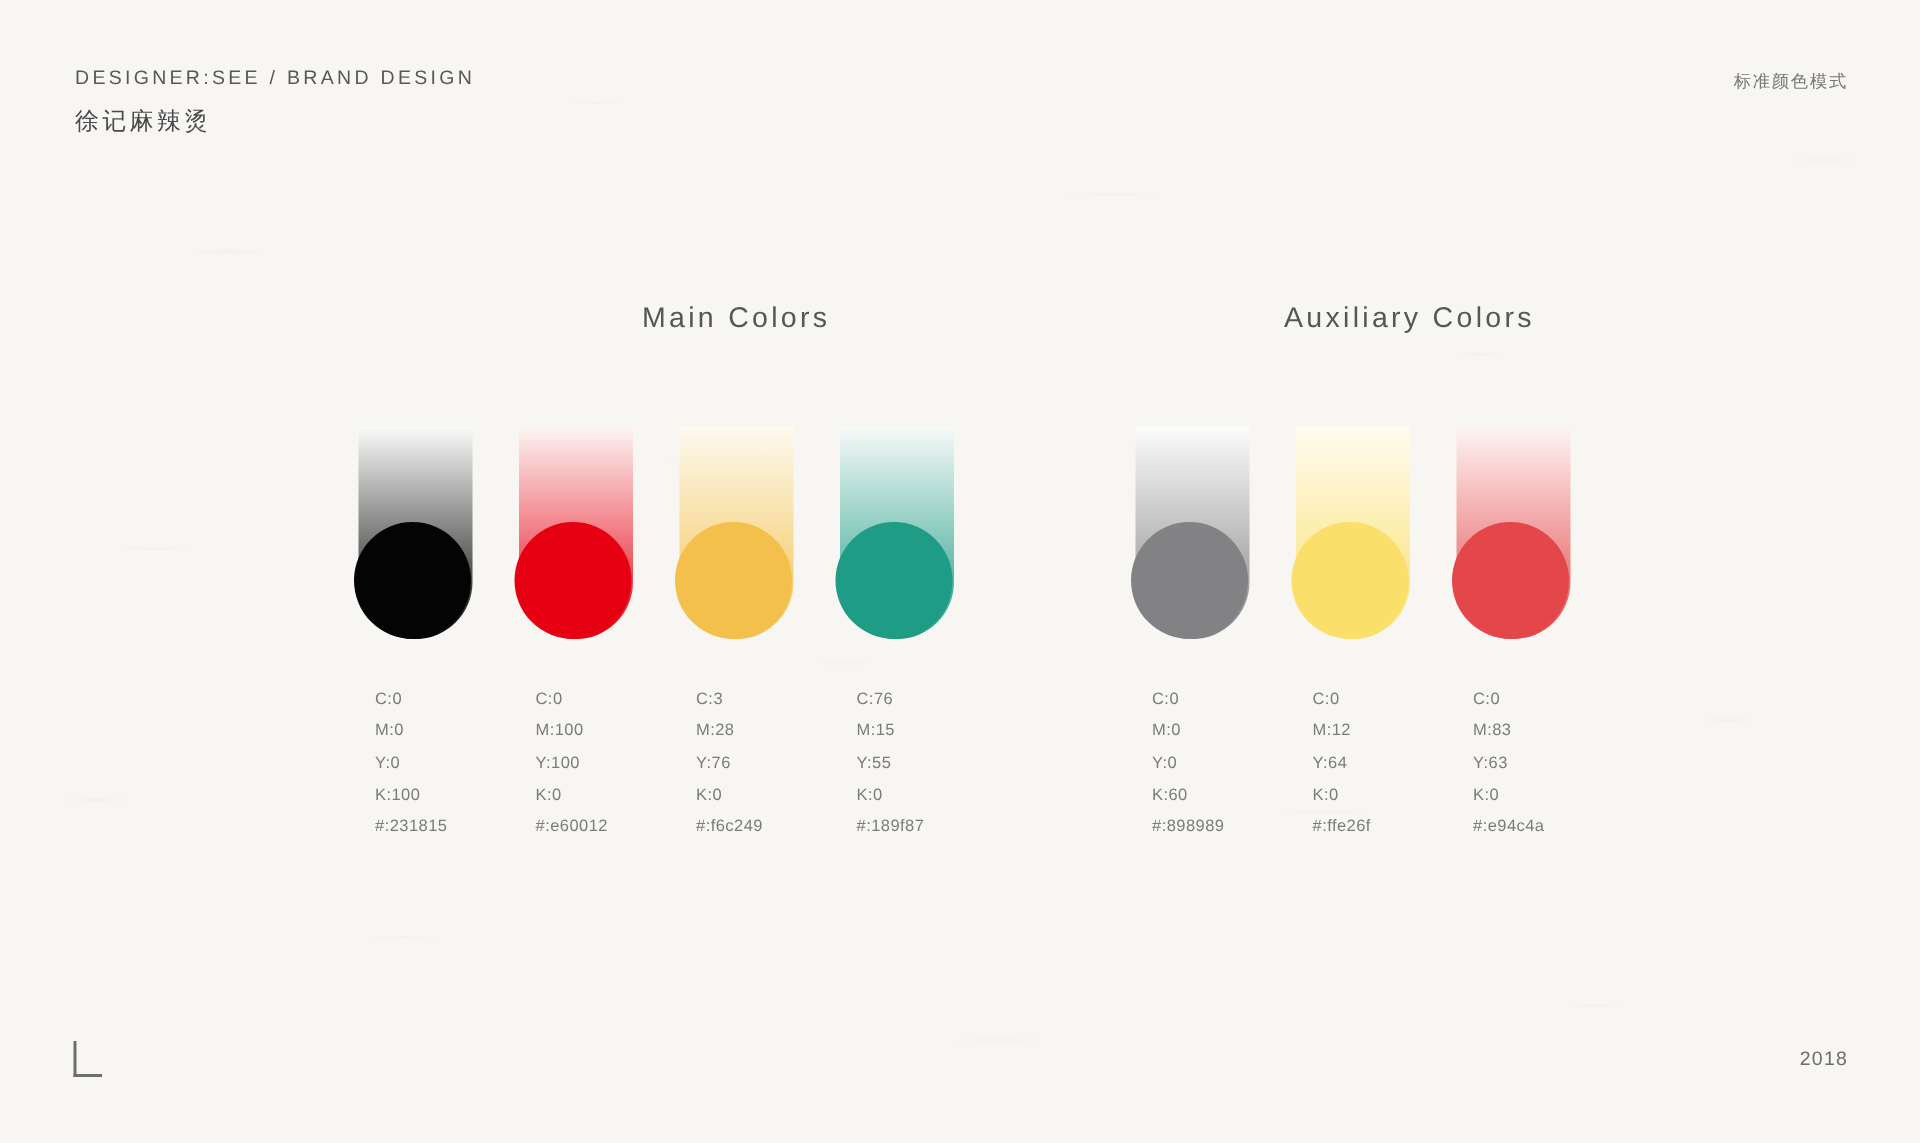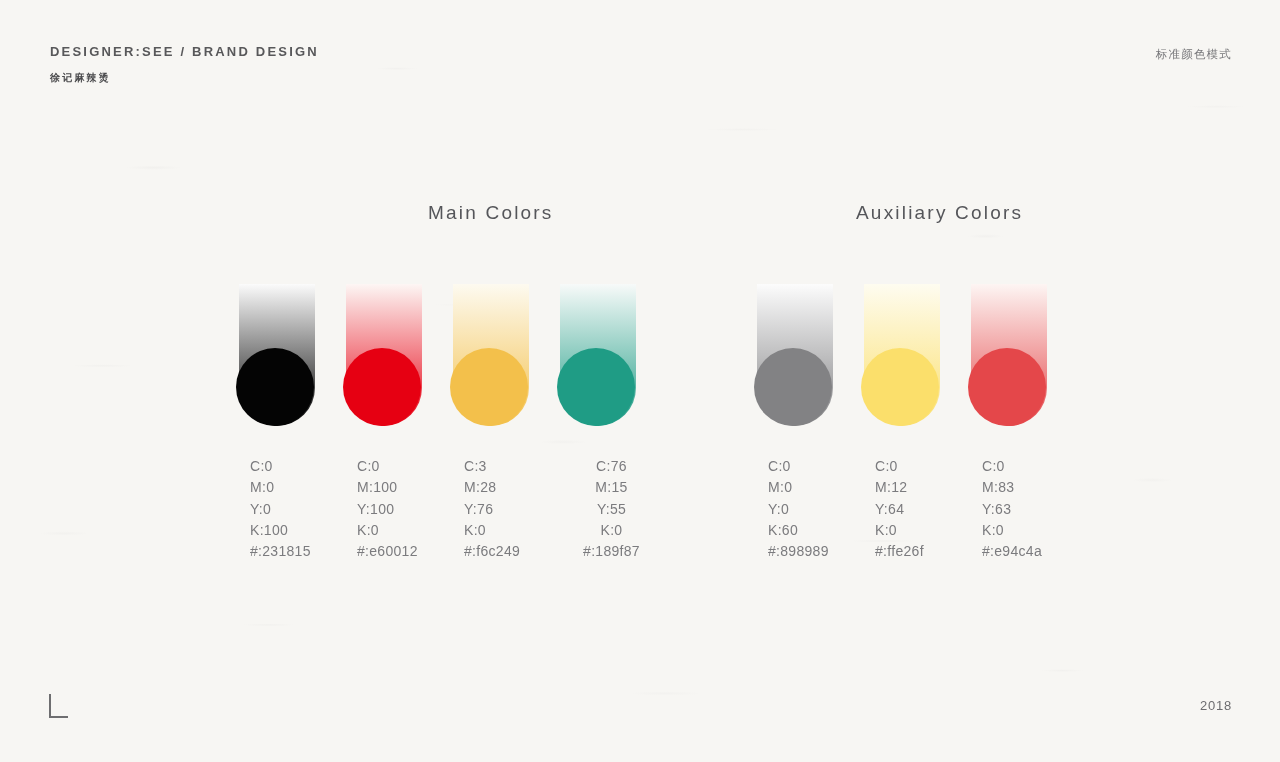--- a/index.html
+++ b/index.html
@@ -38,31 +38,30 @@
       radial-gradient(ellipse 36px 3px at 5%  70%, rgba(140,140,145,0.045), rgba(0,0,0,0) 70%);
     z-index: 3;
   }
 
   
   .header-left {
     position: absolute;
     left: 50px;
     top: 44px;
     z-index: 5;
-    font-weight: bold;
   }
   .brand-line {
     font-size: 13px;
     letter-spacing: 2.2px;
     color: #58585a;
     white-space: nowrap;
   }
   .brand-cn {
     margin-top: 12px;
-    font-size: 10px;
+    font-size: 16px;
     letter-spacing: 2.2px;
     color: #4a4a4c;
     white-space: nowrap;
   }
   .header-right {
     position: absolute;
     right: 48px;
     top: 47px;
     font-size: 11.5px;
     letter-spacing: 1.2px;
@@ -118,21 +117,21 @@
   .spec-group { position: absolute; top: 456px; z-index: 5; }
   #specs-main      { left: 250px; }
   #specs-auxiliary { left: 768px; }
 
   .spec {
     position: absolute;
     top: 0;
     width: 107px;
   }
   .spec-line {
-    font-size: 14px;
+    font-size: 11px;
     line-height: 21.3px;
     letter-spacing: 0.3px;
     color: #7b7b7e;
     white-space: nowrap;
   }
 
   
   .corner-mark {
     position: absolute;
     left: 49px;
@@ -216,21 +215,21 @@
       <div class="spec-line">K:0</div>
       <div class="spec-line">#:e60012</div>
     </div>
     <div class="spec" style="left: 214px;">
       <div class="spec-line">C:3</div>
       <div class="spec-line">M:28</div>
       <div class="spec-line">Y:76</div>
       <div class="spec-line">K:0</div>
       <div class="spec-line">#:f6c249</div>
     </div>
-    <div class="spec" style="left: 308px; text-align: center;">
+    <div class="spec" style="left: 321px;">
       <div class="spec-line">C:76</div>
       <div class="spec-line">M:15</div>
       <div class="spec-line">Y:55</div>
       <div class="spec-line">K:0</div>
       <div class="spec-line">#:189f87</div>
     </div>
   </div>
 <div class="spec-group" id="specs-auxiliary">
     <div class="spec" style="left: 0px;">
       <div class="spec-line">C:0</div>

